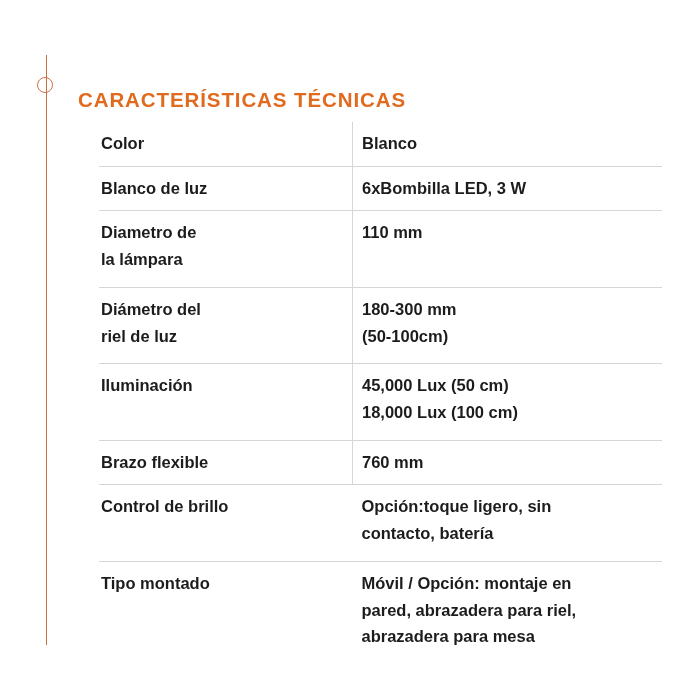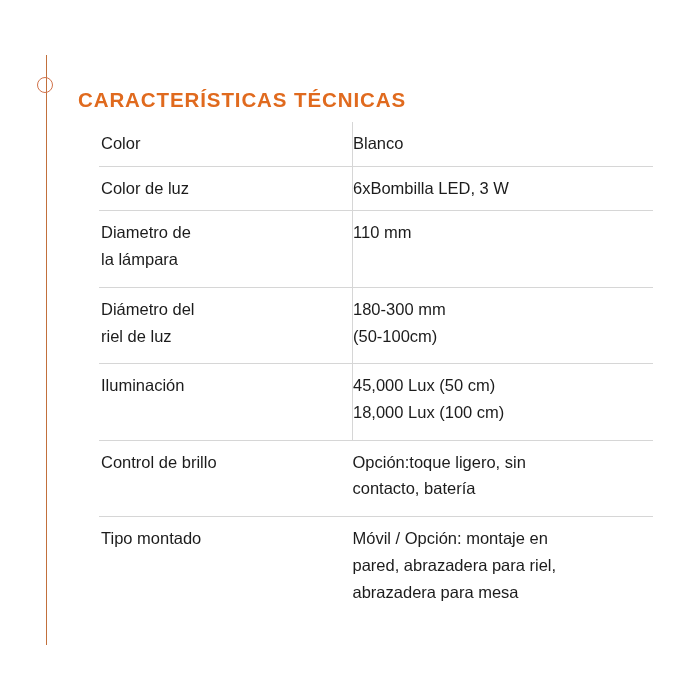--- a/index.html
+++ b/index.html
@@ -63,30 +63,31 @@
     border-bottom: 1px solid #d6d6d6;
   }
   .spec-table tr:last-child {
     border-bottom: none;
   }
   .spec-table td {
     vertical-align: top;
     font-size: 16.5px;
     line-height: 1.62;
     color: #1c1c1c;
-    font-weight: 400;
+    font-weight: 700;
     padding: 8px 0 9px 0;
   }
   .spec-table td.label {
     width: 237px;
     padding-right: 14px;
     padding-left: 2px;
   }
   .spec-table td.value {
     width: 300px;
+    padding-left: 9px;
   }
   
   .spec-table tr.divided td.label {
     border-right: 1px solid #d6d6d6;
   }
   .spec-table tr.tall td {
     padding-bottom: 14px;
     margin-left: 14px;
   }
   .spec-table tr.lastrow td {
@@ -108,21 +109,21 @@
       <td class="label">
         <span class="val-line">Color</span>
       </td>
       <td class="value">
         <span class="val-line">Blanco</span>
       </td>
     </tr>
 
     <tr class="divided">
       <td class="label">
-        <span class="val-line">Color de luz</span>
+        <span class="val-line">Blanco de luz</span>
       </td>
       <td class="value">
         <span class="val-line">6xBombilla LED, 3 W</span>
       </td>
     </tr>
 
     <tr class="divided tall">
       <td class="label">
         <span class="val-line">Diametro de</span>
         <span class="val-line">la lámpara</span>
@@ -146,20 +147,28 @@
     <tr class="divided tall">
       <td class="label">
         <span class="val-line">Iluminación</span>
       </td>
       <td class="value">
         <span class="val-line">45,000 Lux (50 cm)</span>
         <span class="val-line">18,000 Lux (100 cm)</span>
       </td>
     </tr>
 
+    <tr class="divided">
+      <td class="label">
+        <span class="val-line">Brazo flexible</span>
+      </td>
+      <td class="value">
+        <span class="val-line">760 mm</span>
+      </td>
+    </tr>
 
     <tr class="tall">
       <td class="label">
         <span class="val-line">Control de brillo</span>
       </td>
       <td class="value">
         <span class="val-line">Opción:toque ligero, sin</span>
         <span class="val-line">contacto, batería</span>
       </td>
     </tr>

